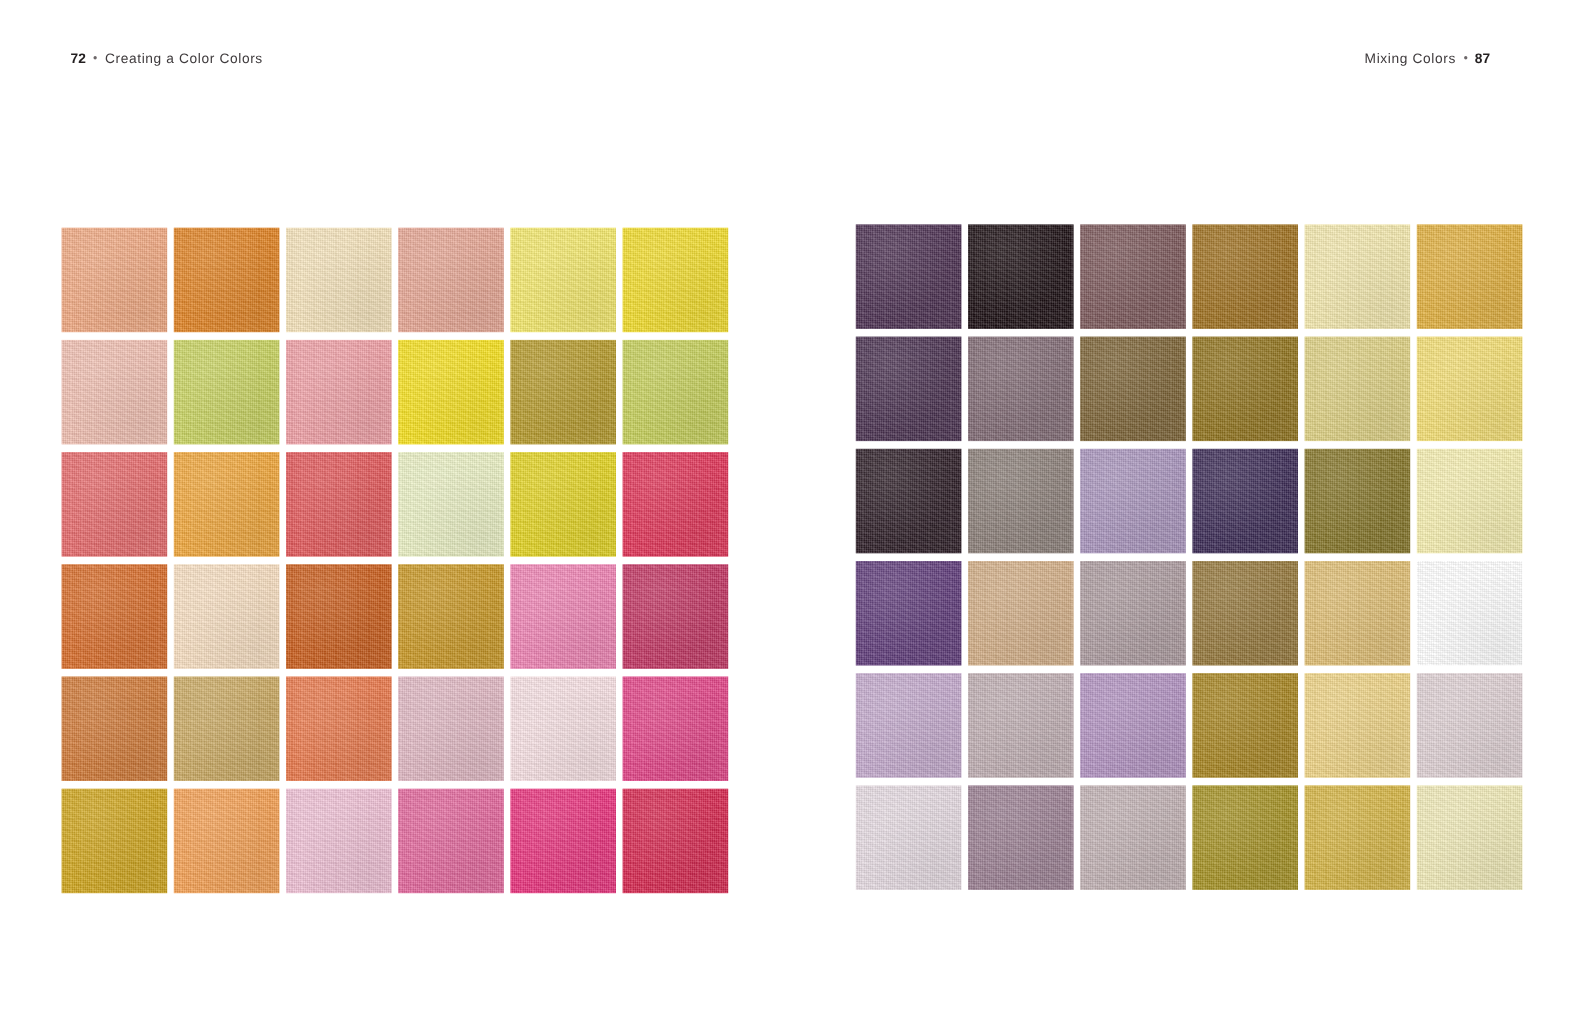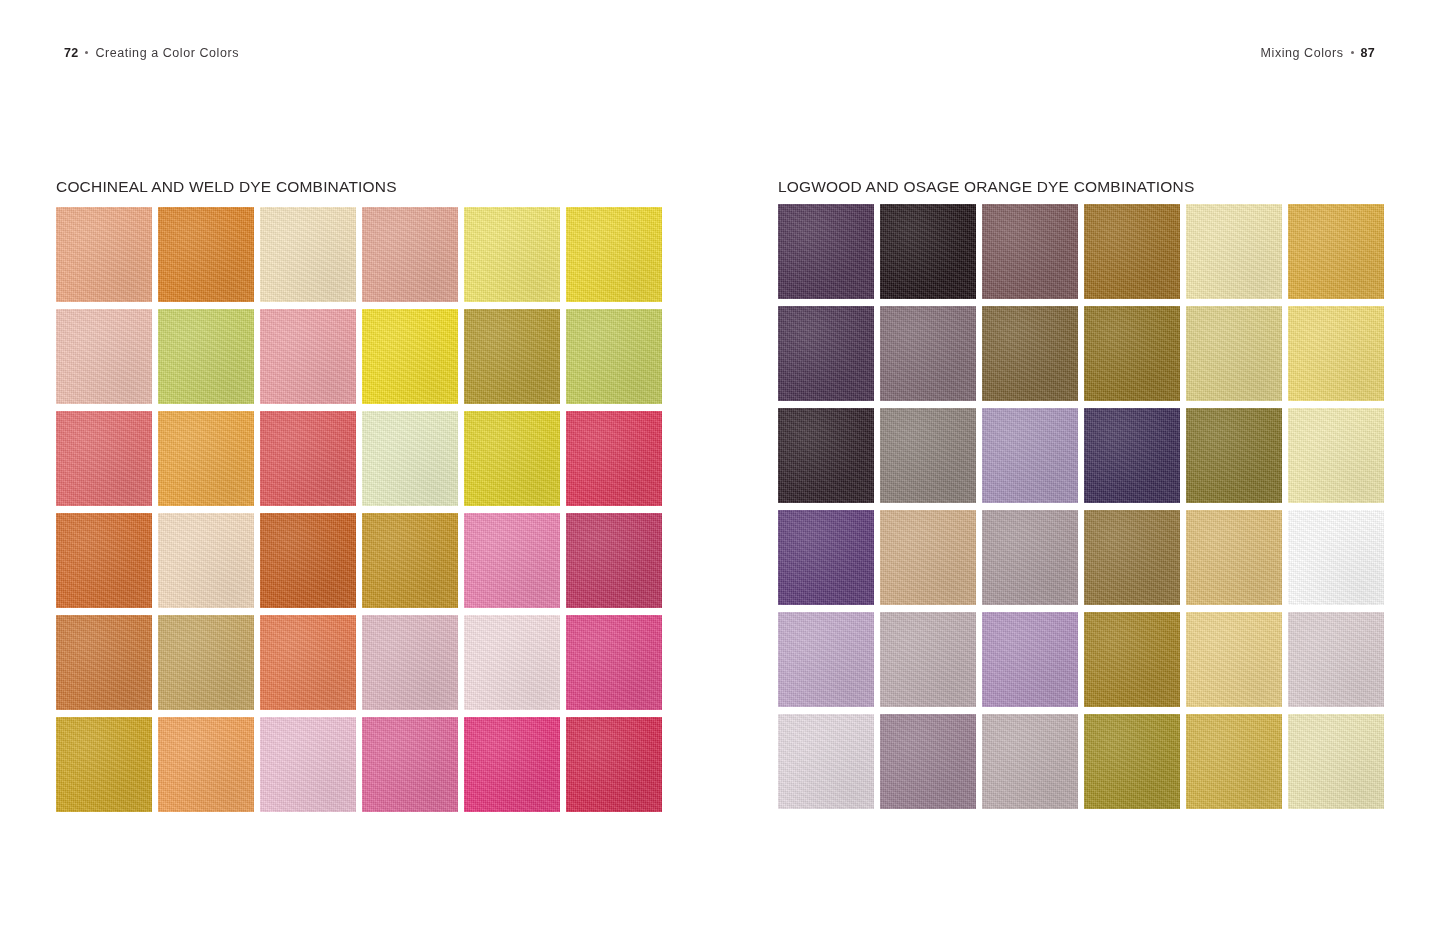--- a/index.html
+++ b/index.html
@@ -30,21 +30,21 @@
     top: 46px;
     font-size: 12.5px;
     letter-spacing: 0.035em;
     color: #4a4648;
     white-space: nowrap;
     display: flex;
     align-items: baseline;
     gap: 7px;
   }
   .running-head.left  { left: 64px; }
-  .running-head.right { right: 60px; }
+  .running-head.right { right: 80px; }
 
   .folio {
     font-weight: bold;
     font-size: 12.5px;
     color: #231f20;
     letter-spacing: 0.02em;
   }
   .head-dot {
     display: inline-block;
     width: 3px;
@@ -141,21 +141,20 @@
     <span class="head-dot"></span>
     <span class="head-label">Creating a Color Colors</span>
   </div>
 
   <div class="running-head right">
     <span class="head-label">Mixing Colors</span>
     <span class="head-dot"></span>
     <span class="folio">87</span>
   </div>
 
-  <h2 class="section-title left">COCHINEAL AND WELD DYE COMBINATIONS</h2>
   <div class="swatch-grid left" id="grid-left">
       <div class="swatch" style="background-color: rgb(240, 169, 130);"></div>
       <div class="swatch" style="background-color: rgb(224, 131, 36);"></div>
       <div class="swatch" style="background-color: rgb(246, 228, 188);"></div>
       <div class="swatch" style="background-color: rgb(230, 166, 148);"></div>
       <div class="swatch" style="background-color: rgb(243, 232, 107);"></div>
       <div class="swatch" style="background-color: rgb(241, 220, 44);"></div>
       <div class="swatch" style="background-color: rgb(240, 191, 177);"></div>
       <div class="swatch" style="background-color: rgb(200, 211, 97);"></div>
       <div class="swatch" style="background-color: rgb(240, 161, 167);"></div>
@@ -181,21 +180,20 @@
       <div class="swatch" style="background-color: rgb(246, 223, 226);"></div>
       <div class="swatch" style="background-color: rgb(225, 68, 135);"></div>
       <div class="swatch" style="background-color: rgb(207, 165, 29);"></div>
       <div class="swatch" style="background-color: rgb(244, 160, 83);"></div>
       <div class="swatch" style="background-color: rgb(240, 194, 214);"></div>
       <div class="swatch" style="background-color: rgb(226, 103, 156);"></div>
       <div class="swatch" style="background-color: rgb(232, 51, 125);"></div>
       <div class="swatch" style="background-color: rgb(214, 40, 80);"></div>
     </div>
 
-  <h2 class="section-title right">LOGWOOD AND OSAGE ORANGE DYE COMBINATIONS</h2>
   <div class="swatch-grid right" id="grid-right">
       <div class="swatch" style="background-color: rgb(74, 47, 80);"></div>
       <div class="swatch" style="background-color: rgb(28, 16, 20);"></div>
       <div class="swatch" style="background-color: rgb(122, 86, 89);"></div>
       <div class="swatch" style="background-color: rgb(157, 111, 30);"></div>
       <div class="swatch" style="background-color: rgb(243, 232, 174);"></div>
       <div class="swatch" style="background-color: rgb(223, 174, 61);"></div>
       <div class="swatch" style="background-color: rgb(72, 48, 79);"></div>
       <div class="swatch" style="background-color: rgb(128, 106, 116);"></div>
       <div class="swatch" style="background-color: rgb(123, 98, 53);"></div>

